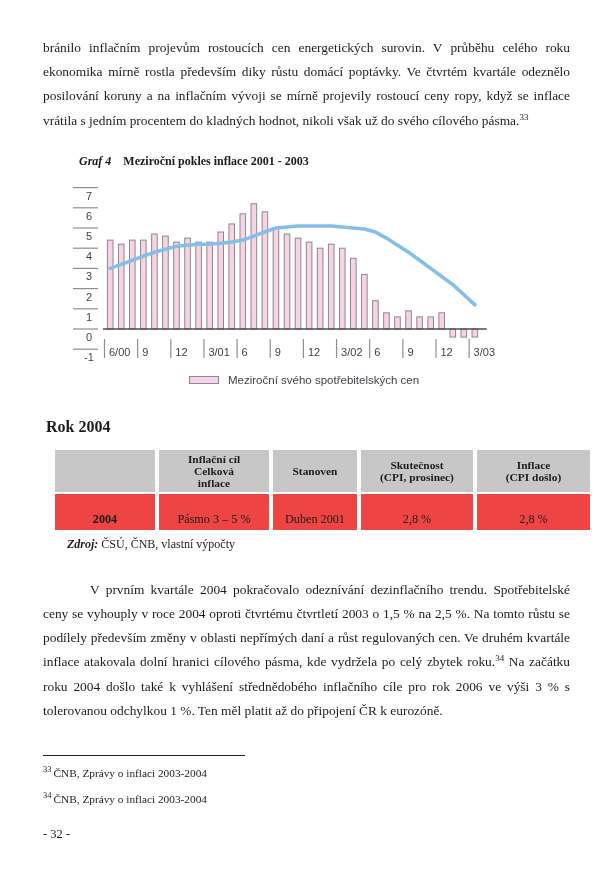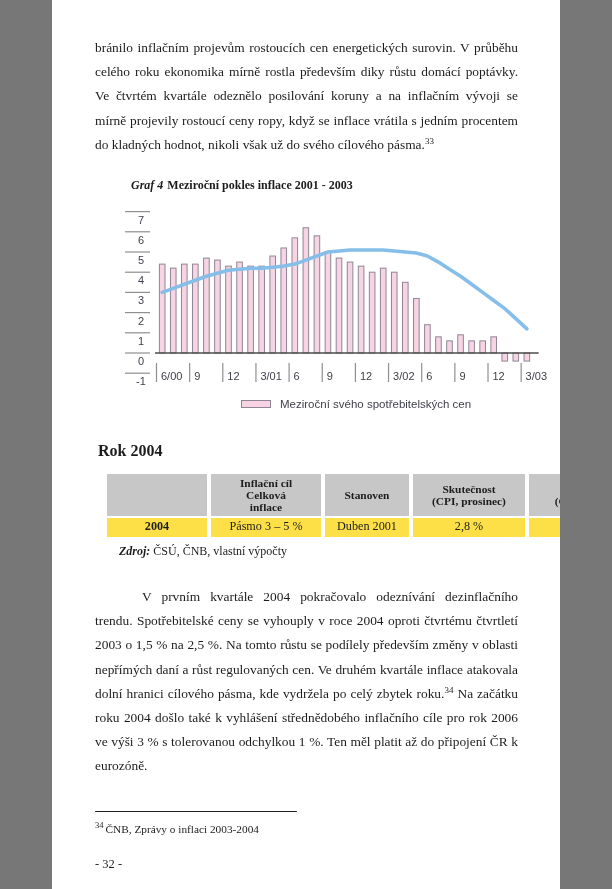--- a/index.html
+++ b/index.html
@@ -1,47 +1,47 @@
 <!DOCTYPE html>
 <html><head>
 <meta charset="utf-8">
 <style>
   * { margin:0; padding:0; box-sizing:border-box; }
   body { background:#777; display:flex; justify-content:center; }
   .page {
-    width:508px; height:889px; background:#ffffff; color:#1c1c1c;
+    width:612px; height:889px; background:#ffffff; color:#1c1c1c;
     font-family:"Liberation Serif", serif;
     padding:36px 42px 0 43px; overflow:hidden; position:relative;
   }
   .body-par { font-size:13.4px; line-height:24.2px; text-align:justify; }
   .indent-first { text-indent:47px; }
   sup.fnref { font-size:9px; line-height:0; }
 
   .chart-caption { margin:21px 0 0 36px; font-size:12px; font-weight:bold; }
-  .chart-caption .cap-label { font-style:italic; margin-right:4px; }
+  .chart-caption .cap-label { font-style:italic; margin-right:12px; }
 
   .chart-svg { display:block; margin:9px 0 0 18px; }
   .ctick { font-family:"Liberation Sans", sans-serif; font-size:11px; fill:#3f3f4a; }
 
   .legend { margin:2px 0 0 146px; font-family:"Liberation Sans", sans-serif;
             font-size:11.5px; color:#3f3f4a; }
   .legend-row { display:flex; align-items:center; gap:9px; height:16px; }
   .swatch-bar { width:30px; height:8px; display:inline-block; }
   .swatch-line { width:30px; height:4px; display:inline-block; border-radius:2px; }
 
   .source-line { margin:7px 0 0 18px; font-size:11.4px; }
   .source-line .src-label, .table-source .src-label { font-weight:bold; font-style:italic; margin-right:3px; }
 
   .section-heading { margin:30px 0 8px 3px; font-size:16px; font-weight:bold; }
 
   .data-table { border-collapse:separate; border-spacing:4px 2px; margin:12px 0 0 8px;
                 width:531px; table-layout:fixed; }
   .data-table th { background:#c7c7c7; font-size:11.4px; font-weight:bold;
                    padding:3px 18px; white-space:pre-line; vertical-align:middle; height:34px; }
-  .data-table td { background:#fde047; font-size:12.2px; text-align:center; padding:1px 2px 3px; }
+  .data-table td { background:#ef4444; font-size:12.2px; text-align:center; padding:18px 2px 3px; }
   .data-table td:first-child { font-weight:bold; }
   .table-source { margin:5px 0 0 24px; font-size:12px; }
 
   .fn-sep { width:202px; border-top:1.5px solid #222; margin-top:32px; }
   .footnote { font-size:11.3px; margin-top:7px; line-height:1.5; }
   .footnote sup { font-size:8.5px; margin-right:2px; }
   .page-number { text-align:left; font-size:12.5px; margin-top:20px; }
 </style>
 </head>
 <body>
@@ -153,38 +153,39 @@
     </colgroup>
     <thead>
       <tr>
         <th></th>
         <th>Inflační cíl
 Celková inflace</th>
         <th>Stanoven</th>
         <th>Skutečnost
 (CPI, prosinec)</th>
         <th>Inflace
-(CPI pásma)</th>
+(CPI došlo)</th>
       </tr>
     </thead>
     <tbody>
       <tr>
         <td>2004</td>
         <td>Pásmo 3 – 5 %</td>
         <td>Duben 2001</td>
         <td>2,8 %</td>
         <td>2,8 %</td>
       </tr>
     </tbody>
   </table>
 
   <div class="table-source"><span class="src-label">Zdroj:</span><span>ČSÚ, ČNB, vlastní výpočty</span></div>
 
   <p class="body-par indent-first" style="margin-top:26px"><span>V prvním kvartále 2004 pokračovalo odeznívání dezinflačního trendu. Spotřebitelské ceny se vyhouply v roce 2004 oproti čtvrtému čtvrtletí 2003 o 1,5 % na 2,5 %. Na tomto růstu se podílely především změny v oblasti nepřímých daní a růst regulovaných cen. Ve druhém kvartále inflace atakovala dolní hranici cílového pásma, kde vydržela po celý zbytek roku.</span><sup class="fnref">34</sup><span> Na začátku roku 2004 došlo také k vyhlášení střednědobého inflačního cíle pro rok 2006 ve výši 3 % s tolerovanou odchylkou 1 %. Ten měl platit až do připojení ČR k eurozóně.</span></p>
 
   <div class="fn-sep"></div>
 
+  <div class="footnote"><sup>33</sup><span>ČNB, Zprávy o inflaci 2003-2004</span></div>
 
   <div class="footnote"><sup>34</sup><span>ČNB, Zprávy o inflaci 2003-2004</span></div>
 
   <div class="page-number">- 32 -</div>
 
 </div>
 
 </body></html>

